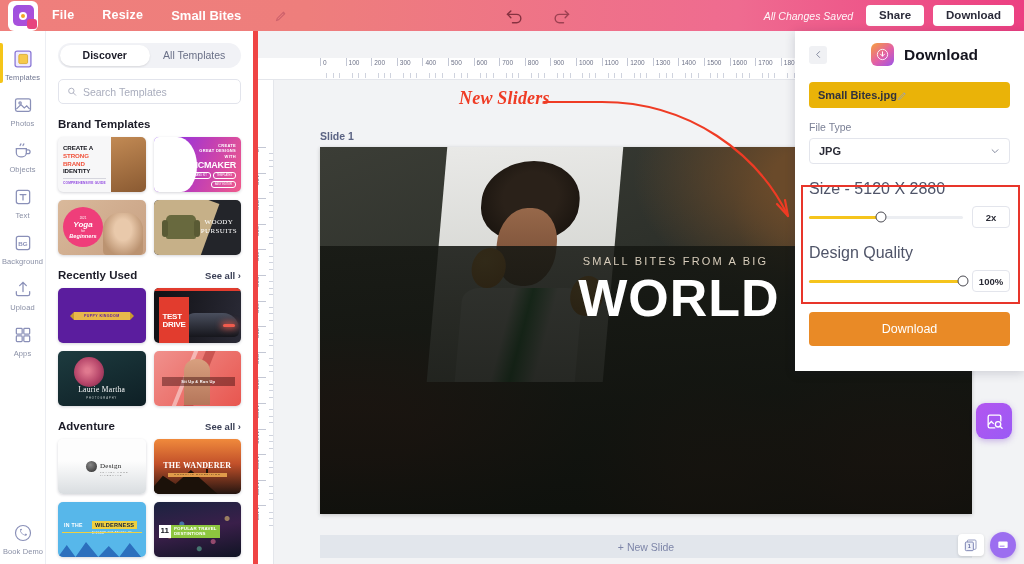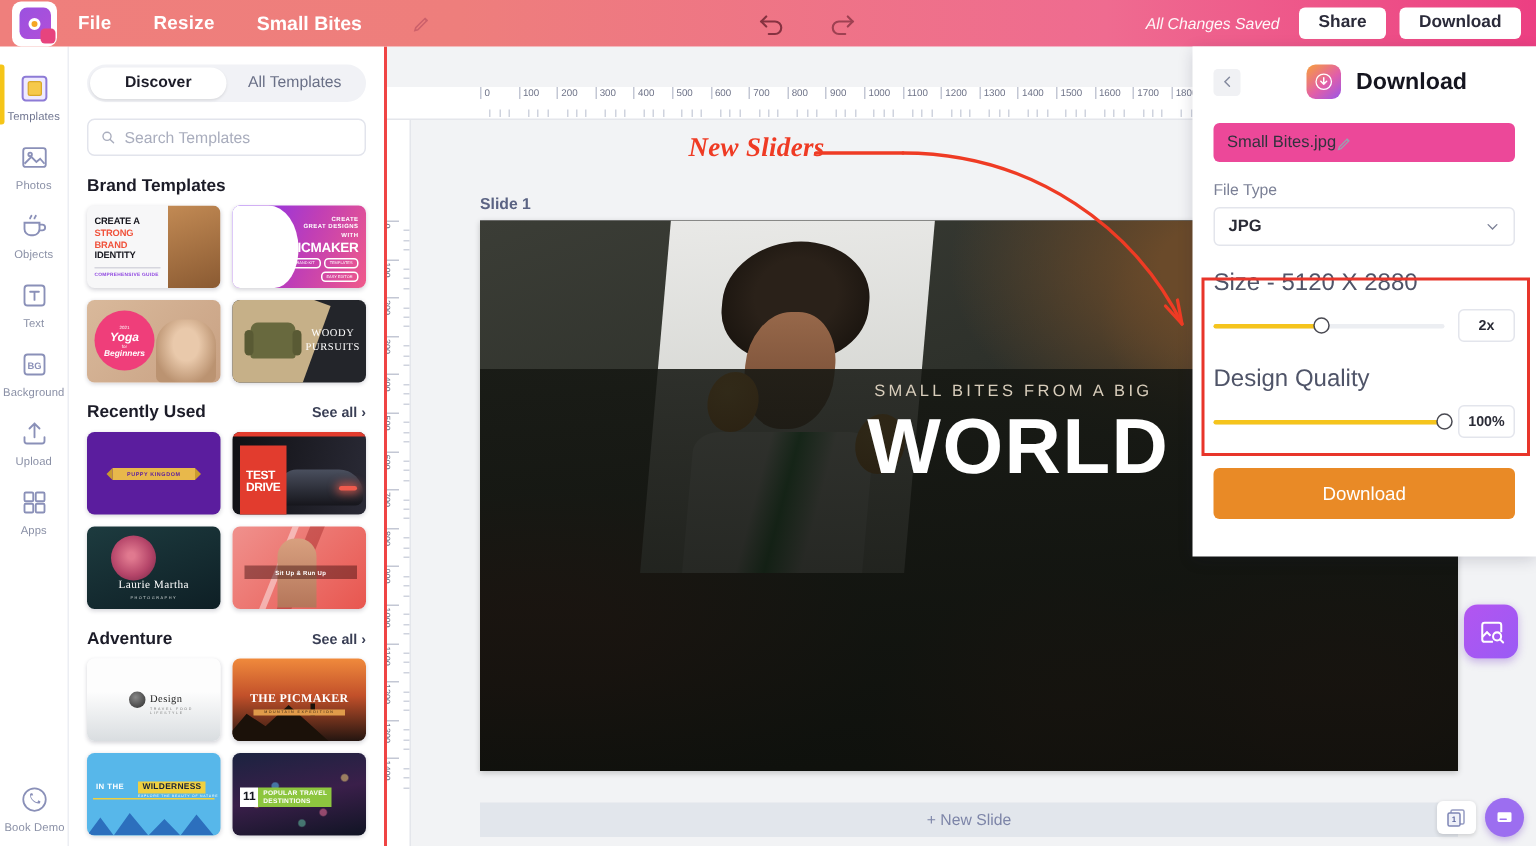--- a/index.html
+++ b/index.html
@@ -58,21 +58,21 @@
   }
   .rail-ico { width: 22px; height: 22px; display: flex; align-items: center; justify-content: center; }
   .rail-label { font-size: 7.5px; color: #8a90a6; margin-top: 3px; letter-spacing: .1px; }
   .rail-item.active .rail-label { color: #6f7590; }
   .rail-bottom { position: absolute; bottom: 8px; left: 0; width: 46px;
     display: flex; flex-direction: column; align-items: center; cursor: pointer; }
 
   
   .panel {
     position: absolute; top: 31px; left: 46px; width: 212px; height: 533px;
-    background: #fff; border-right: 2px solid #ef4444; overflow: hidden; z-index: 25;
+    background: #fff; border-right: 5px solid #ef4444; overflow: hidden; z-index: 25;
   }
   .seg {
     margin: 12px 12px 0; height: 25px; background: #f1f2f6; border-radius: 13px;
     display: flex; align-items: center; padding: 2px; position: relative;
   }
   .seg-btn { flex: 1; text-align: center; font-size: 10.5px; color: #6a7087; line-height: 21px;
     border-radius: 11px; cursor: pointer; }
   .seg-btn.on { background: #fff; color: #1c1c28; font-weight: bold; box-shadow: 0 1px 2px rgba(0,0,0,.1); }
   .search-wrap {
     margin: 11px 12px 0; height: 25px; border: 1px solid #e2e4ec; border-radius: 5px;
@@ -266,22 +266,22 @@
   
   .dlpanel { position: absolute; right: 0; top: 31px; width: 229px; height: 340px; background: #fff;
     box-shadow: 0 2px 10px rgba(30,30,60,.18); z-index: 50; padding: 12px 14px 0; }
   .dl-head { display: flex; align-items: center; gap: 10px; margin-bottom: 16px; }
   .backbtn { width: 18px; height: 18px; border-radius: 3px; background: #f0f1f4;
     display: flex; align-items: center; justify-content: center; cursor: pointer; flex: 0 0 auto; }
   .dl-icon { width: 23px; height: 23px; border-radius: 6px; margin-left: 34px;
     background: linear-gradient(140deg,#f7a03b 0%, #e25fa7 55%, #9a55e8 100%);
     display: flex; align-items: center; justify-content: center; }
   .dl-title { font-size: 15.5px; font-weight: bold; color: #15151f; }
-  .fname { background: #ec4899; border-radius: 4px; height: 26px; display: flex; align-items: center;
-    justify-content: flex-start; padding: 0 9px; cursor: text; }
+  .fname { background: #eab308; border-radius: 4px; height: 26px; display: flex; align-items: center;
+    justify-content: flex-start; padding: 0 9px; cursor: text; font-weight: bold; }
   .fname span { font-size: 11px; color: #31323d; }
   .flabel { font-size: 10.5px; color: #7b8096; margin: 13px 0 5px; }
   .select { height: 26px; border: 1px solid #e3e5ec; border-radius: 4px; display: flex;
     align-items: center; justify-content: space-between; padding: 0 9px; cursor: pointer; }
   .select span { font-size: 11px; font-weight: bold; color: #2a2b36; }
   .sizerow { margin-top: 16px; }
   .sizelbl { font-size: 16px; color: #4f5468; margin-bottom: 8px; }
   .sliderrow { display: flex; align-items: center; gap: 9px; }
   .track { flex: 1; height: 3px; background: #eceef2; border-radius: 2px; position: relative; }
   .fill { position: absolute; left: 0; top: 0; height: 3px; background: #f5c41c; border-radius: 2px; }
@@ -531,21 +531,21 @@
     </div>
     <div class="grid">
       <div class="tpl t-jacob">
         <div class="ava"></div>
         <div class="jt">Design</div>
         <div class="js">TRAVEL FOOD LIFESTYLE</div>
       </div>
       <div class="tpl t-wand">
         <div class="mt"></div>
         <div class="fig"></div>
-        <div class="wt">THE PICMAKER</div>
+        <div class="wt">THE WANDERER</div>
         <div class="ws">MOUNTAIN EXPEDITION</div>
       </div>
       <div class="tpl t-wild">
         <div class="peaks"></div>
         <div class="line"></div>
         <div class="w1">IN THE</div>
         <div class="w2">WILDERNESS</div>
         <div class="w3">EXPLORE THE BEAUTY OF NATURE</div>
       </div>
       <div class="tpl t-city">

